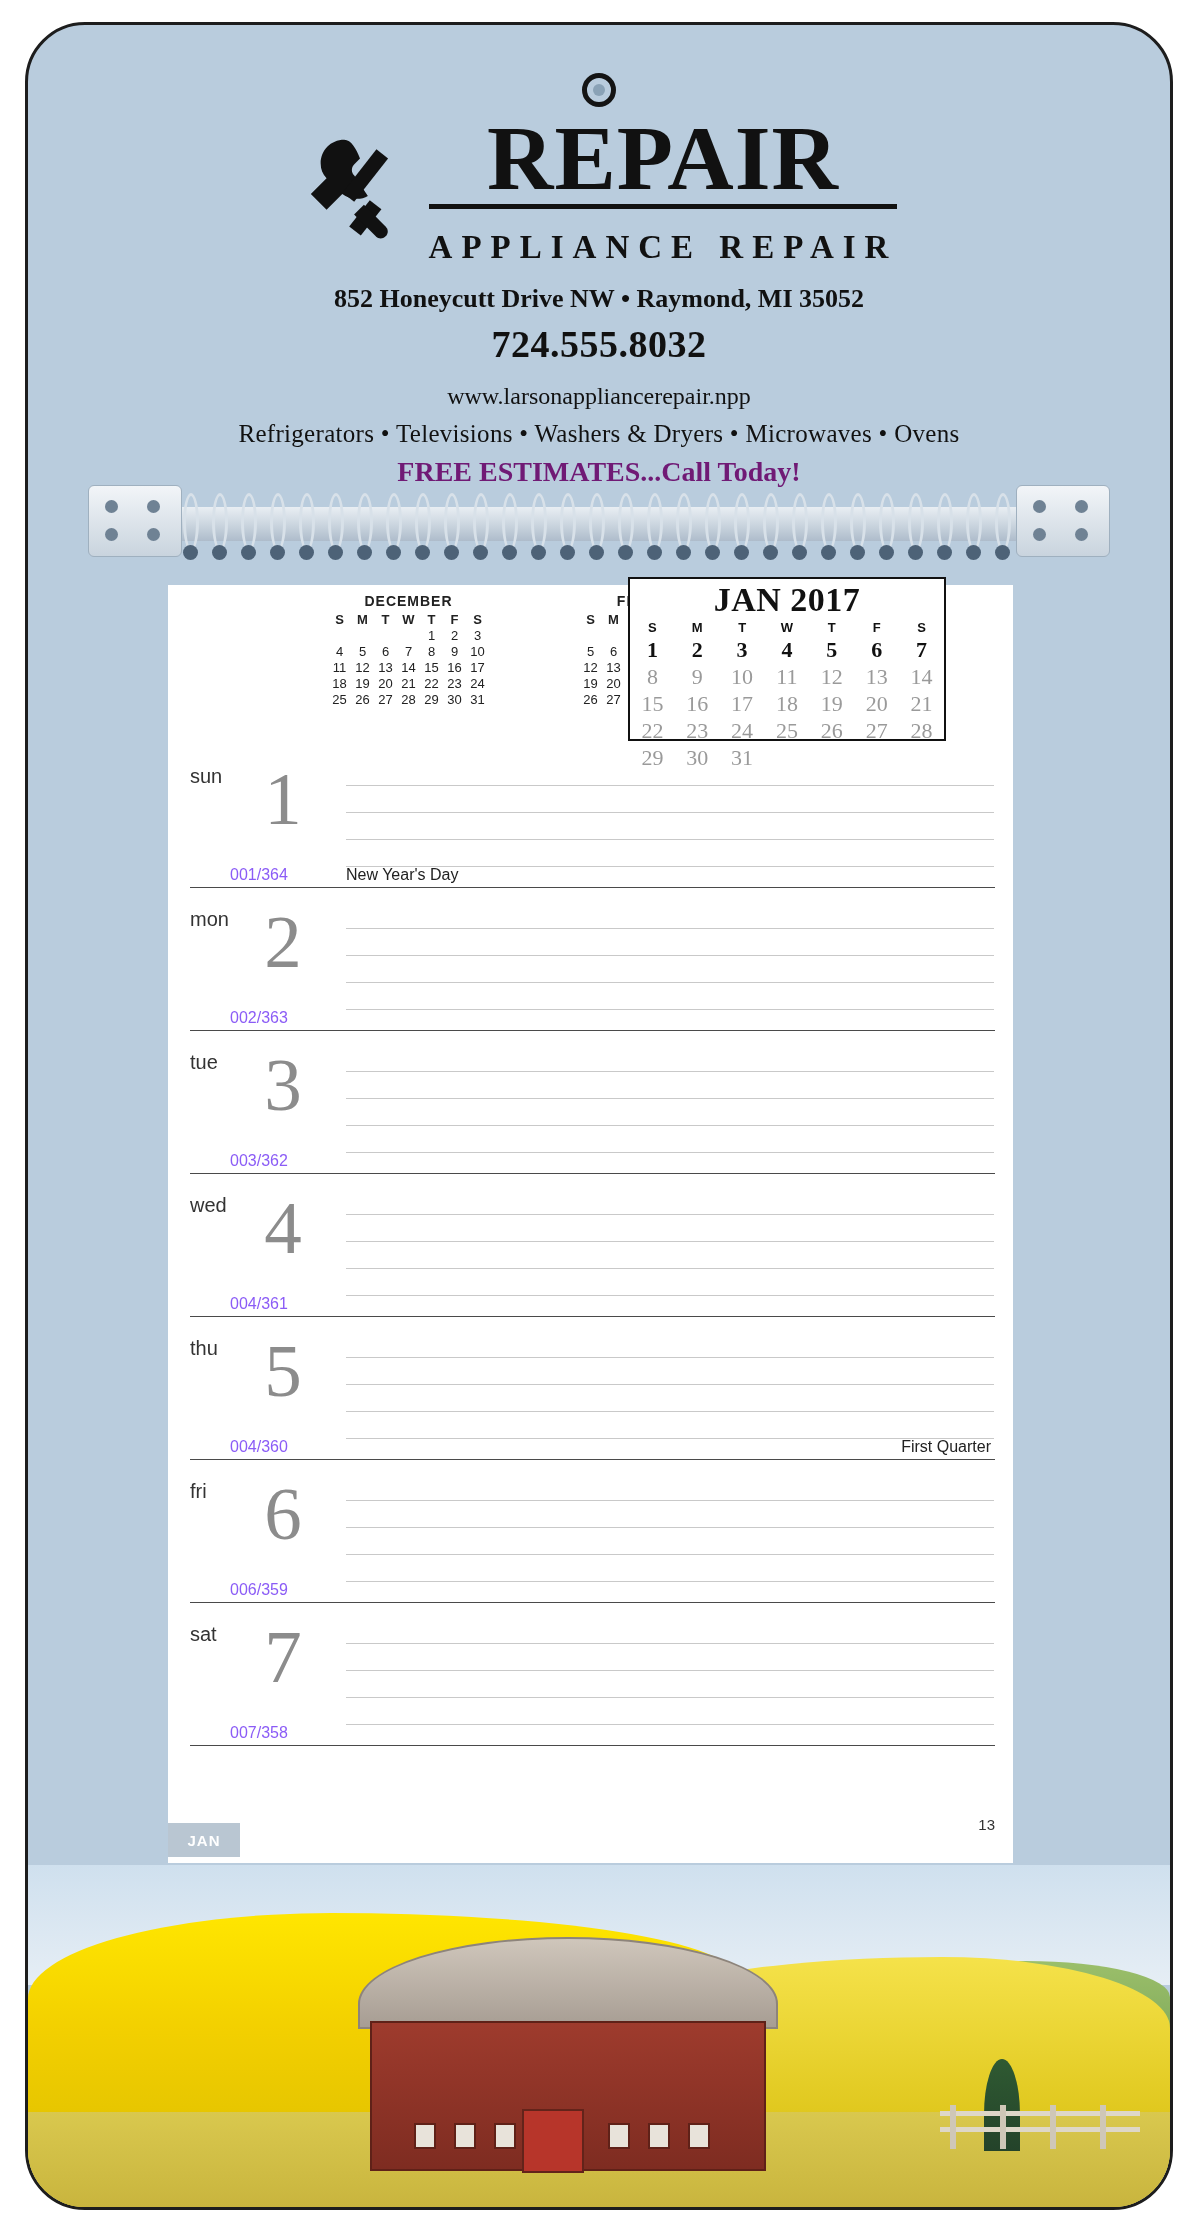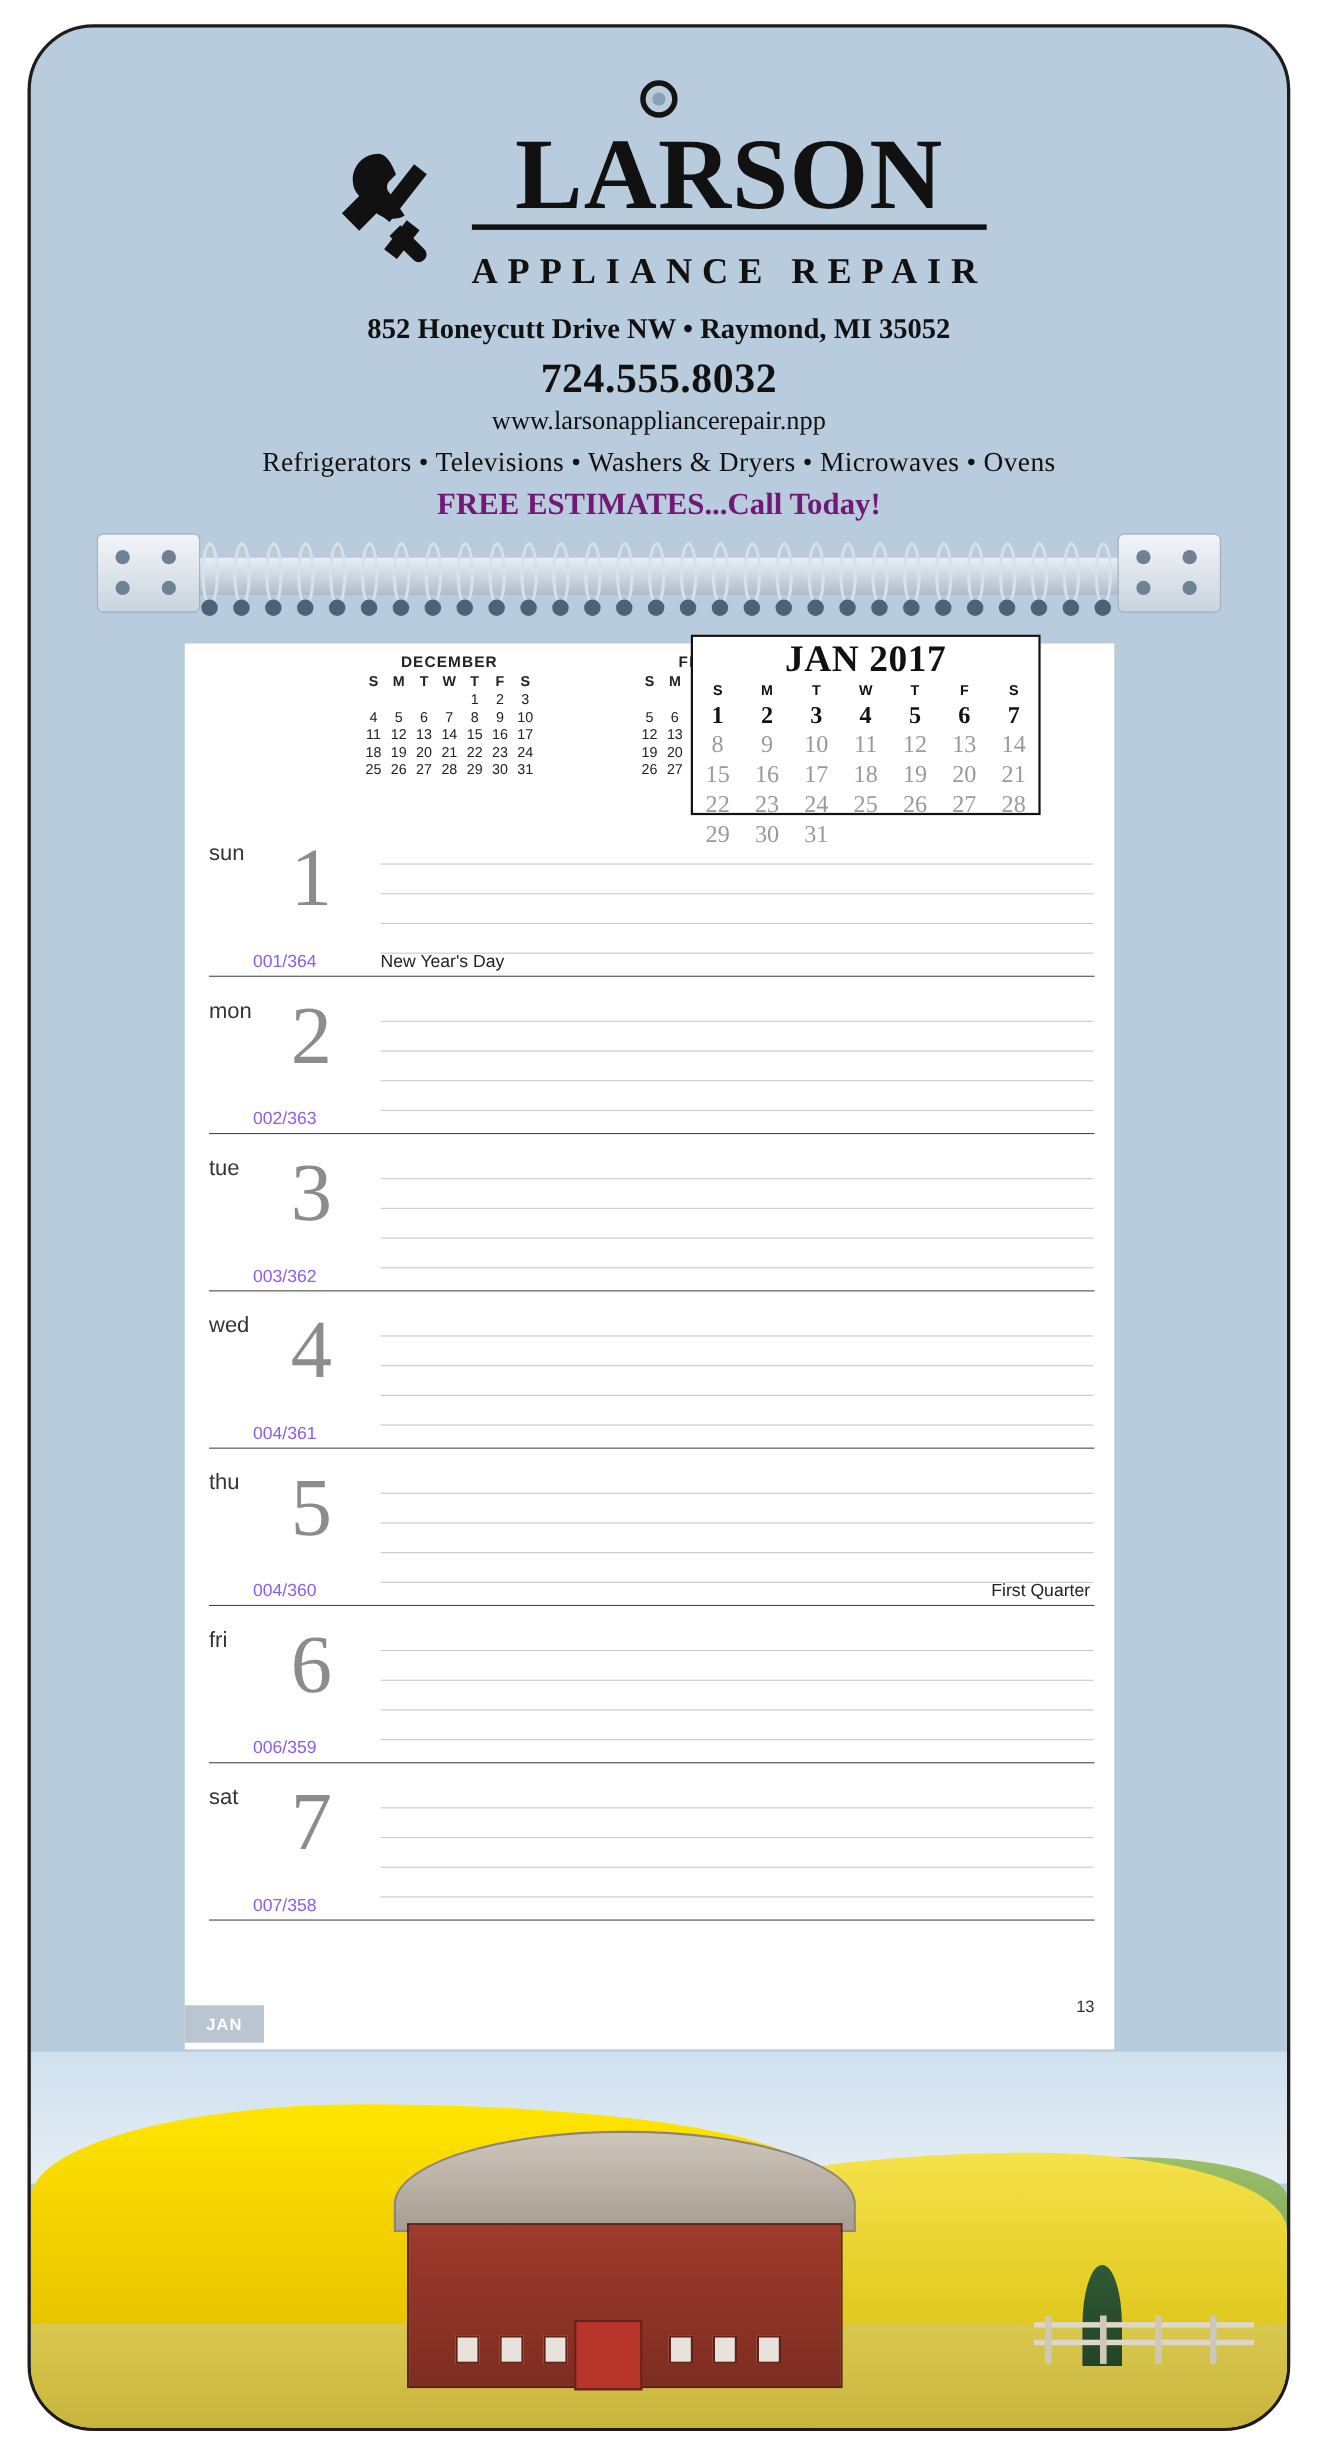--- a/index.html
+++ b/index.html
@@ -44,21 +44,21 @@
     border-top:5px solid #111;padding-top:20px;margin-top:2px;width:100%;
     text-align:left;box-sizing:border-box;
   }
   .addr{
     font-family:"Liberation Serif",serif;font-weight:bold;font-size:26px;margin-top:18px;color:#111;
   }
   .phone{
     font-family:"Liberation Serif",serif;font-weight:bold;font-size:38px;margin-top:8px;letter-spacing:0.5px;color:#111;
   }
   .site{
-    font-family:"Liberation Serif",serif;font-size:24px;margin-top:4px;color:#111;
+    font-family:"Liberation Serif",serif;font-size:24px;margin-top:17px;color:#111;
   }
   .services{
     font-family:"Liberation Serif",serif;font-size:25px;margin-top:10px;color:#111;letter-spacing:0.3px;
   }
   .freeest{
     font-family:"Liberation Serif",serif;font-weight:bold;font-size:28px;margin-top:8px;color:#701a75;
   }
 
   
   .binder{
@@ -229,21 +229,21 @@
         <svg viewBox="0 0 120 120" width="118" height="118" aria-hidden="true">
           <g fill="#111">
             <path d="M44 8 C30 8 20 19 20 32 c0 6 2 11 6 15 L10 63 l16 16 16-16 c4 3 9 5 15 5 4 0 8-1 11-3 L54 44 c-3-3-3-8 0-11 l6-6 C56 17 51 8 44 8 z"></path>
             <rect x="58" y="16" width="15" height="56" transform="rotate(38 65 44)"></rect>
             <rect x="58" y="70" width="15" height="34" transform="rotate(38 65 87)"></rect>
             <path d="M86 96 l-22 -22 -10 10 22 22 c3 3 7 3 10 0 3-3 3-7 0-10z"></path>
           </g>
         </svg>
       </span>
       <span class="brand-block">
-        <span class="brand">LARSON</span>
+        <span class="brand">REPAIR</span>
         <span class="brand-sub">APPLIANCE REPAIR</span>
       </span>
     </div>
     <div class="addr">852 Honeycutt Drive NW • Raymond, MI 35052</div>
     <div class="phone">724.555.8032</div>
     <div class="site">www.larsonappliancerepair.npp</div>
     <div class="services">Refrigerators  •  Televisions  •  Washers &amp; Dryers  •  Microwaves  •  Ovens</div>
     <div class="freeest">FREE ESTIMATES...Call Today!</div>
   </div>
 

